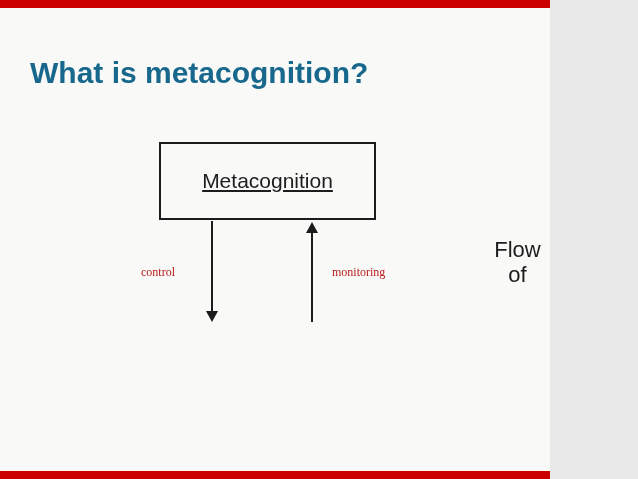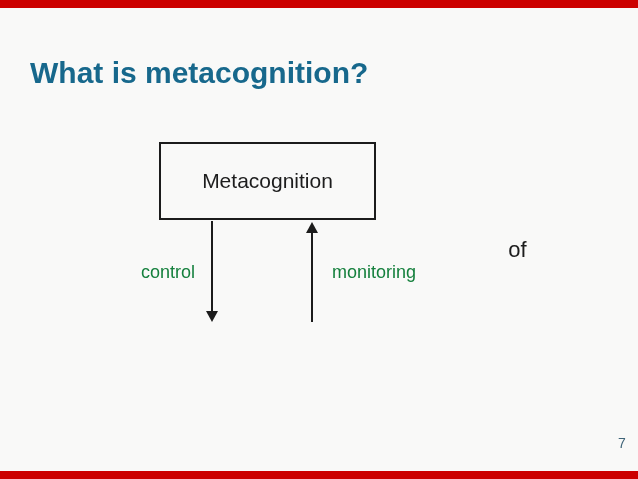--- a/index.html
+++ b/index.html
@@ -3,21 +3,21 @@
 <meta charset="utf-8">
 <style>
   html, body {
     margin: 0;
     padding: 0;
     background: #e8e8e8;
     font-family: "Liberation Sans", "DejaVu Sans", sans-serif;
   }
   .slide {
     position: relative;
-    width: 638px;
+    width: 550px;
     height: 479px;
     background: #f9f9f8;
     overflow: hidden;
   }
   .accent-bar {
     position: absolute;
     left: 0;
     width: 638px;
     height: 8px;
     background: #cc0000;
@@ -39,20 +39,21 @@
   .diagram-box {
     position: absolute;
     box-sizing: border-box;
     border: 2px solid #1c1c1c;
     background: transparent;
     display: flex;
     align-items: center;
     justify-content: center;
     font-size: 21px;
     color: #1d1d1d;
+    text-decoration: underline;
   }
   .box-metacognition {
     left: 159px;
     top: 142px;
     width: 217px;
     height: 78px;
   }
   .box-cognition {
     left: 159px;
     top: 322px;
@@ -62,24 +63,25 @@
   .arrows-layer {
     position: absolute;
     left: 0;
     top: 0;
     width: 638px;
     height: 479px;
     pointer-events: none;
   }
   .arrow-label {
     position: absolute;
-    font-size: 18px;
+    font-size: 12px;
     line-height: 22px;
-    color: #15803d;
+    color: #b91c1c;
     white-space: nowrap;
+    font-family: Liberation Serif, serif;
   }
   .label-control { left: 141px; top: 261px; }
   .label-monitoring { left: 332px; top: 261px; }
   .flow-note {
     position: absolute;
     left: 445px;
     top: 237px;
     width: 145px;
     text-align: center;
     font-size: 22px;
@@ -119,20 +121,21 @@
       <line x1="312" y1="322" x2="312" y2="231" stroke-width="2"></line>
       <polygon points="306,233 318,233 312,222" stroke="none"></polygon>
     </g>
   </svg>
 
   <div class="arrow-label label-control">control</div>
 
   <div class="arrow-label label-monitoring">monitoring</div>
 
   <div class="flow-note">
+    <div>Flow</div>
     <div>of</div>
   </div>
 
   <div class="page-number">7</div>
 
   <div class="accent-bar bottom"></div>
 
 </div>
 
 </body></html>

